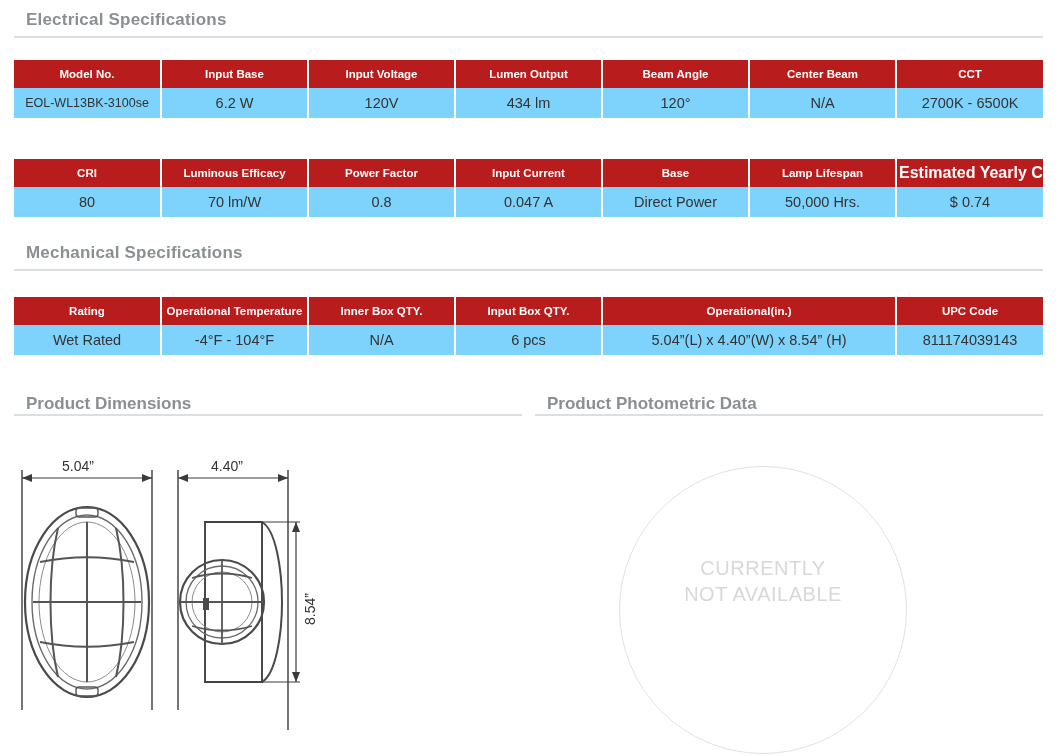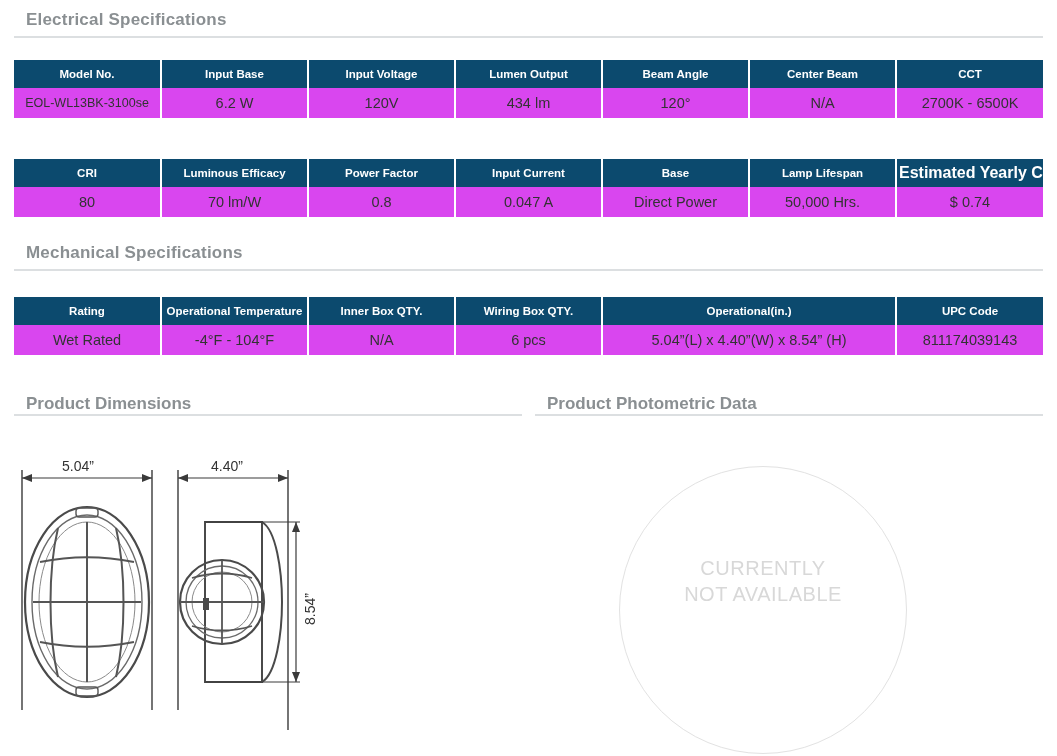--- a/index.html
+++ b/index.html
@@ -43,34 +43,34 @@
 
   
   .spec-table {
     position: absolute;
     left: 14px;
     width: 1029px;
     border-collapse: collapse;
     table-layout: fixed;
   }
   .spec-table th {
-    background: #0c4a6e;
+    background: #b91c1c;
     color: #ffffff;
     font-size: 11.5px;
     font-weight: bold;
     height: 28px;
     text-align: center;
     border-right: 2px solid #ffffff;
     padding: 0 2px;
     white-space: nowrap;
     overflow: hidden;
   }
   .spec-table th:last-child { border-right: none; }
   .spec-table td {
-    background: #d946ef;
+    background: #7dd3fc;
     color: #333333;
     font-size: 14.5px;
     height: 30px;
     text-align: center;
     border-right: 2px solid #ffffff;
     padding: 0 2px;
     white-space: nowrap;
     overflow: hidden;
   }
   .spec-table td:last-child { border-right: none; }
@@ -230,21 +230,21 @@
         <col style="width:147px">
         <col style="width:147px">
         <col style="width:294px">
         <col style="width:147px">
     </colgroup>
     <thead>
       <tr>
         <th>Rating</th>
         <th>Operational Temperature</th>
         <th>Inner Box QTY.</th>
-        <th>Wiring Box QTY.</th>
+        <th>Input Box QTY.</th>
         <th>Operational(in.)</th>
         <th>UPC Code</th>
       </tr>
     </thead>
     <tbody>
       <tr>
         <td>Wet Rated</td>
         <td>-4°F - 104°F</td>
         <td>N/A</td>
         <td>6 pcs</td>

